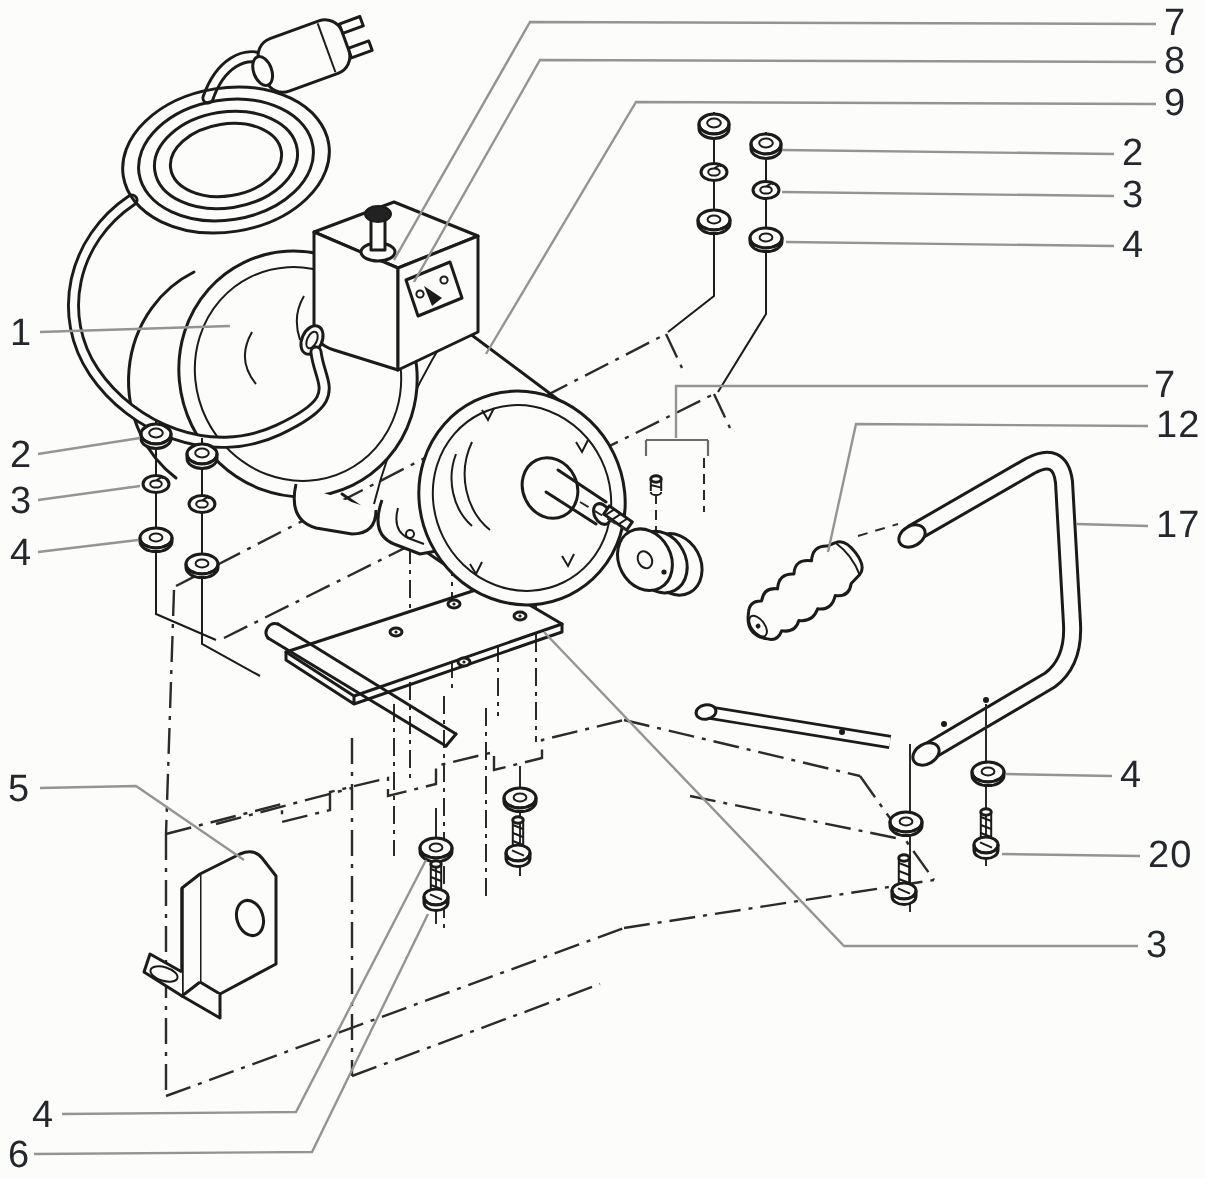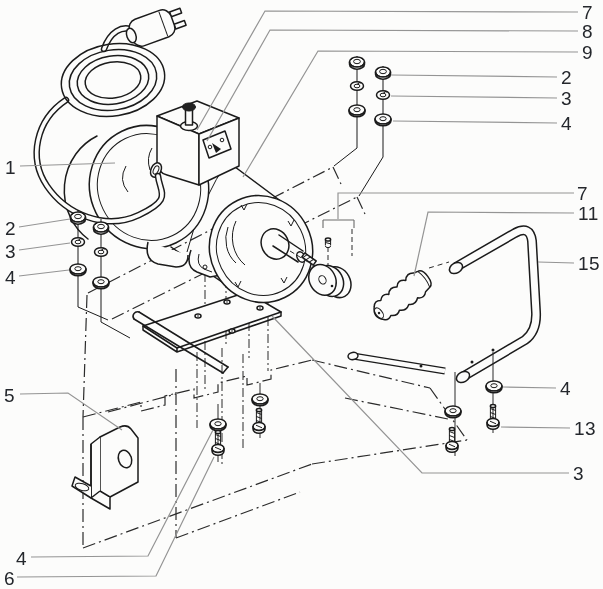--- a/index.html
+++ b/index.html
@@ -316,19 +316,19 @@
   <div class="callout" style="left:4px;top:395px">5</div>
   <div class="callout" style="left:16px;top:558px">4</div>
   <div class="callout" style="left:4px;top:578px">6</div>
   <div class="callout" style="left:582px;top:12px">7</div>
   <div class="callout" style="left:582px;top:31px">8</div>
   <div class="callout" style="left:582px;top:52px">9</div>
   <div class="callout" style="left:561px;top:77px">2</div>
   <div class="callout" style="left:561px;top:98px">3</div>
   <div class="callout" style="left:561px;top:123px">4</div>
   <div class="callout" style="left:577px;top:193px">7</div>
-  <div class="callout" style="left:578px;top:213px">11</div>
-  <div class="callout" style="left:578px;top:263px">15</div>
+  <div class="callout" style="left:578px;top:213px">12</div>
+  <div class="callout" style="left:578px;top:263px">17</div>
   <div class="callout" style="left:560px;top:388px">4</div>
-  <div class="callout" style="left:574px;top:428px">13</div>
+  <div class="callout" style="left:574px;top:428px">20</div>
   <div class="callout" style="left:573px;top:473px">3</div>
 
 </div>
 
 </body></html>

